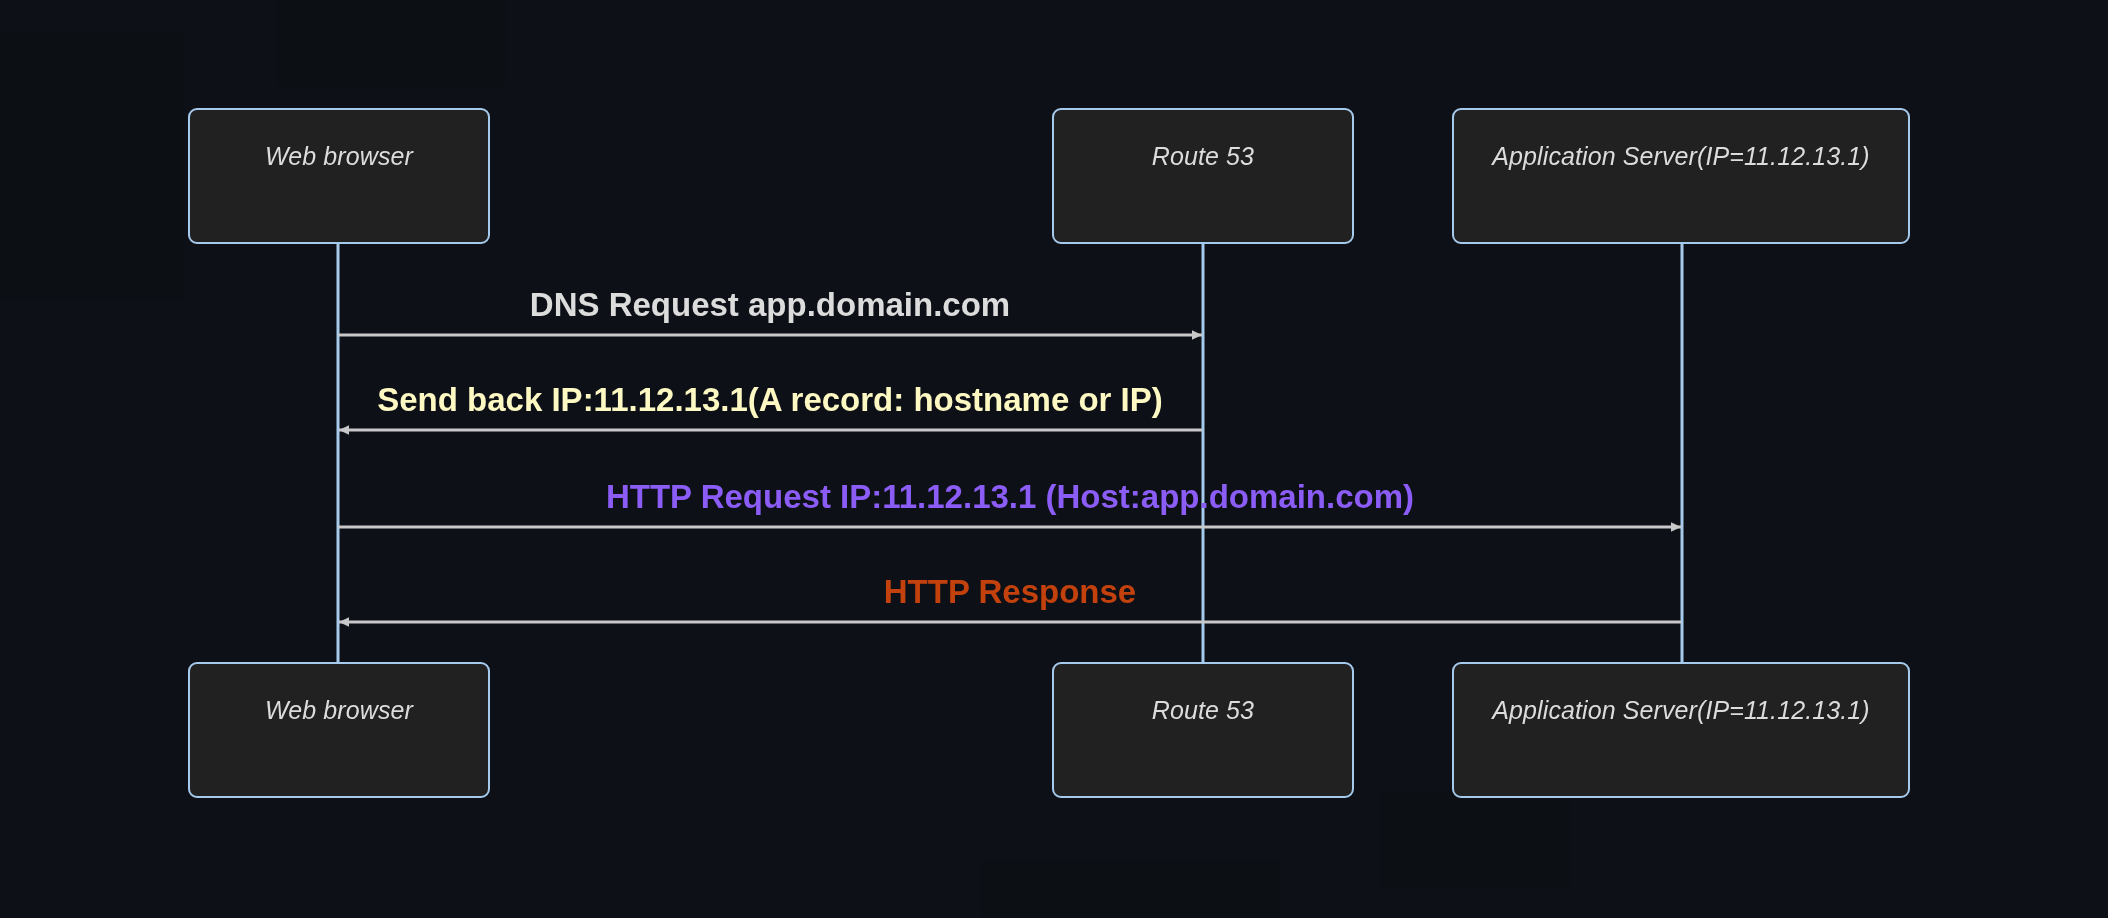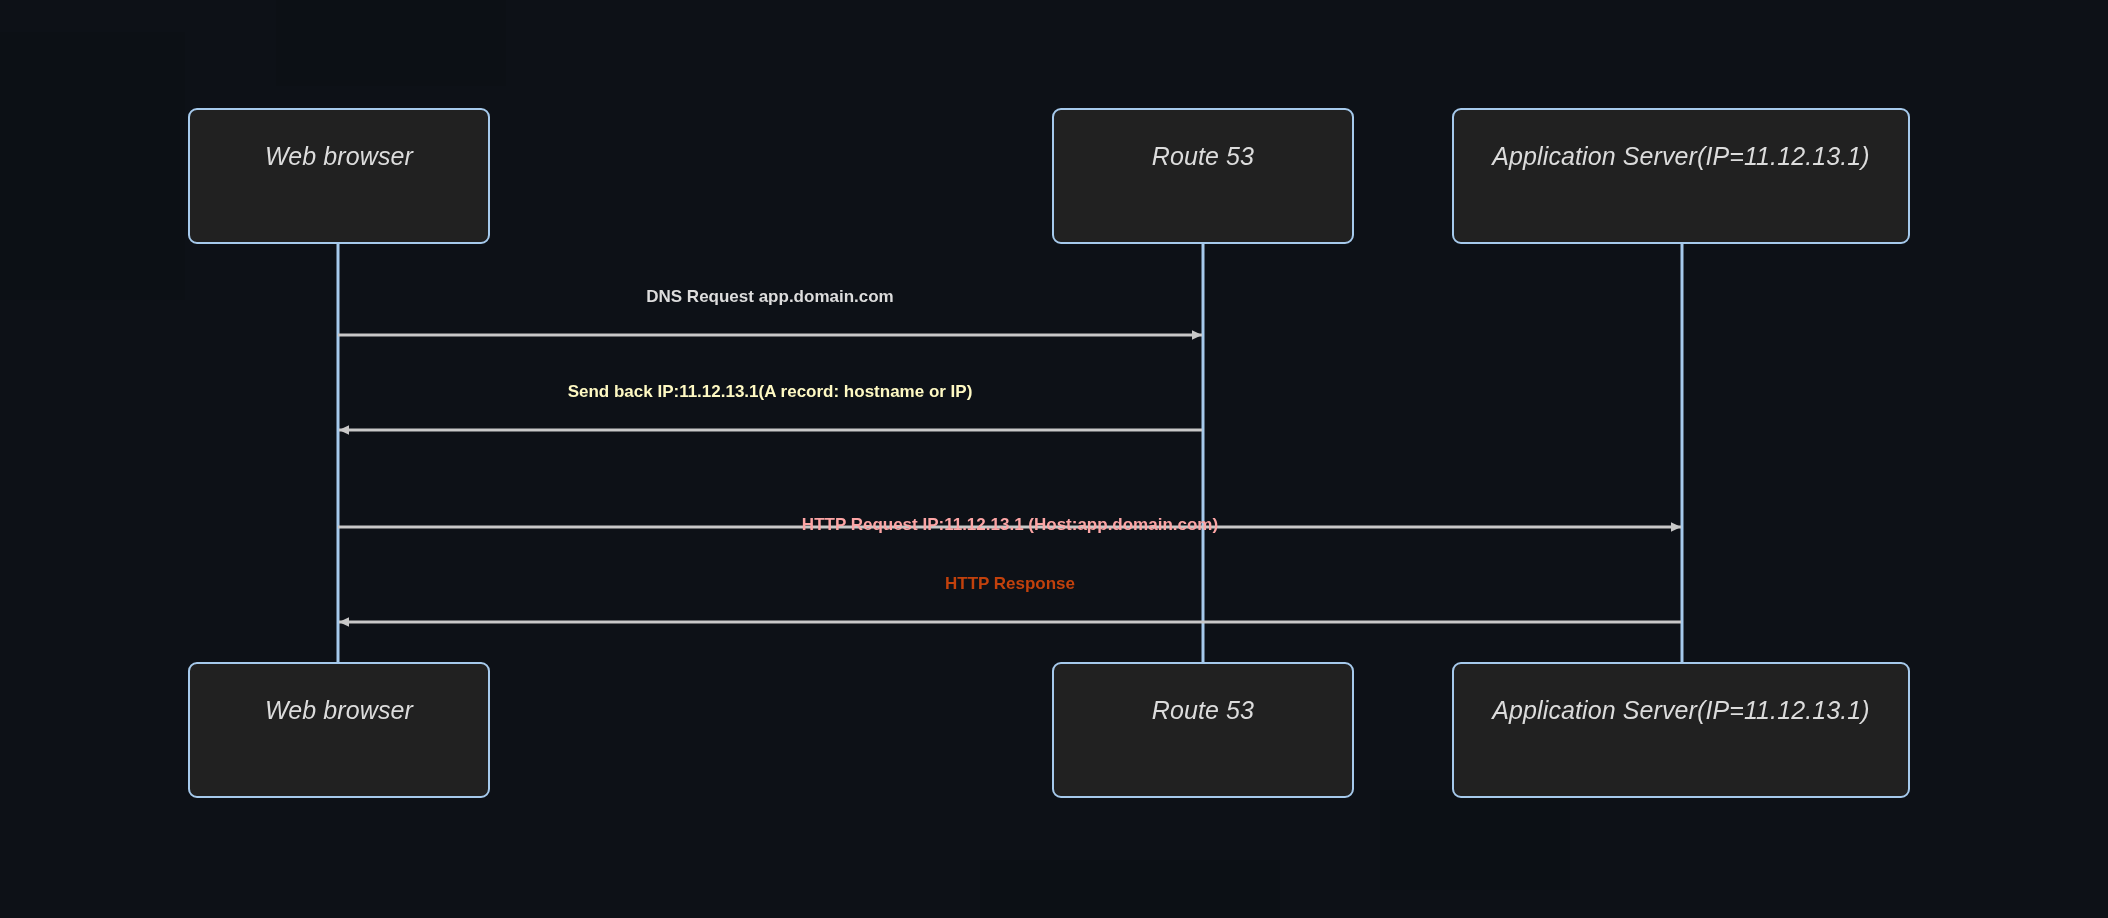--- a/index.html
+++ b/index.html
@@ -43,21 +43,21 @@
     color: #dcdcdc;
     font-size: 25px;
     font-weight: 400;
     letter-spacing: 0.1px;
     white-space: nowrap;
     line-height: 1;
   }
   .msg-label {
     position: absolute;
     color: #dcdcdc;
-    font-size: 17px;
+    font-size: 33px;
     font-weight: 700;
     white-space: nowrap;
     text-align: center;
     transform: translateX(-50%);
     line-height: 1;
     font-stretch: condensed;
     font-family: "Liberation Sans Narrow", "Liberation Sans", "DejaVu Sans Condensed", sans-serif;
   }
 </style>
 </head>
@@ -110,17 +110,17 @@
       <div class="actor-box" style="left: 1052px; top: 662px; width: 302px; height: 136px; background: rgb(33, 33, 33); border-color: rgb(166, 202, 236); padding-top: 34px;">
         <span class="actor-label" style="color: rgb(220, 220, 220);">Route 53</span>
       </div>
       <div class="actor-box" style="left: 1452px; top: 662px; width: 458px; height: 136px; background: rgb(33, 33, 33); border-color: rgb(166, 202, 236); padding-top: 34px;">
         <span class="actor-label" style="color: rgb(220, 220, 220);">Application Server(IP=11.12.13.1)</span>
       </div>
     </div>
   <div id="message-labels">
       <div class="msg-label" style="left: 770px; top: 288px; color: rgb(220, 220, 220);">DNS Request app.domain.com</div>
       <div class="msg-label" style="left: 770px; top: 383px; color: #fef9c3;">Send back IP:11.12.13.1(A record: hostname or IP)</div>
-      <div class="msg-label" style="left: 1010px; top: 480px; color: #fca5a5; margin-top: 36px;">HTTP Request IP:11.12.13.1 (Host:app.domain.com)</div>
+      <div class="msg-label" style="left: 1010px; top: 480px; color: #8b5cf6;">HTTP Request IP:11.12.13.1 (Host:app.domain.com)</div>
       <div class="msg-label" style="left: 1010px; top: 575px; color: #c2410c;">HTTP Response</div>
     </div>
 
 </div>
 
 </body></html>

